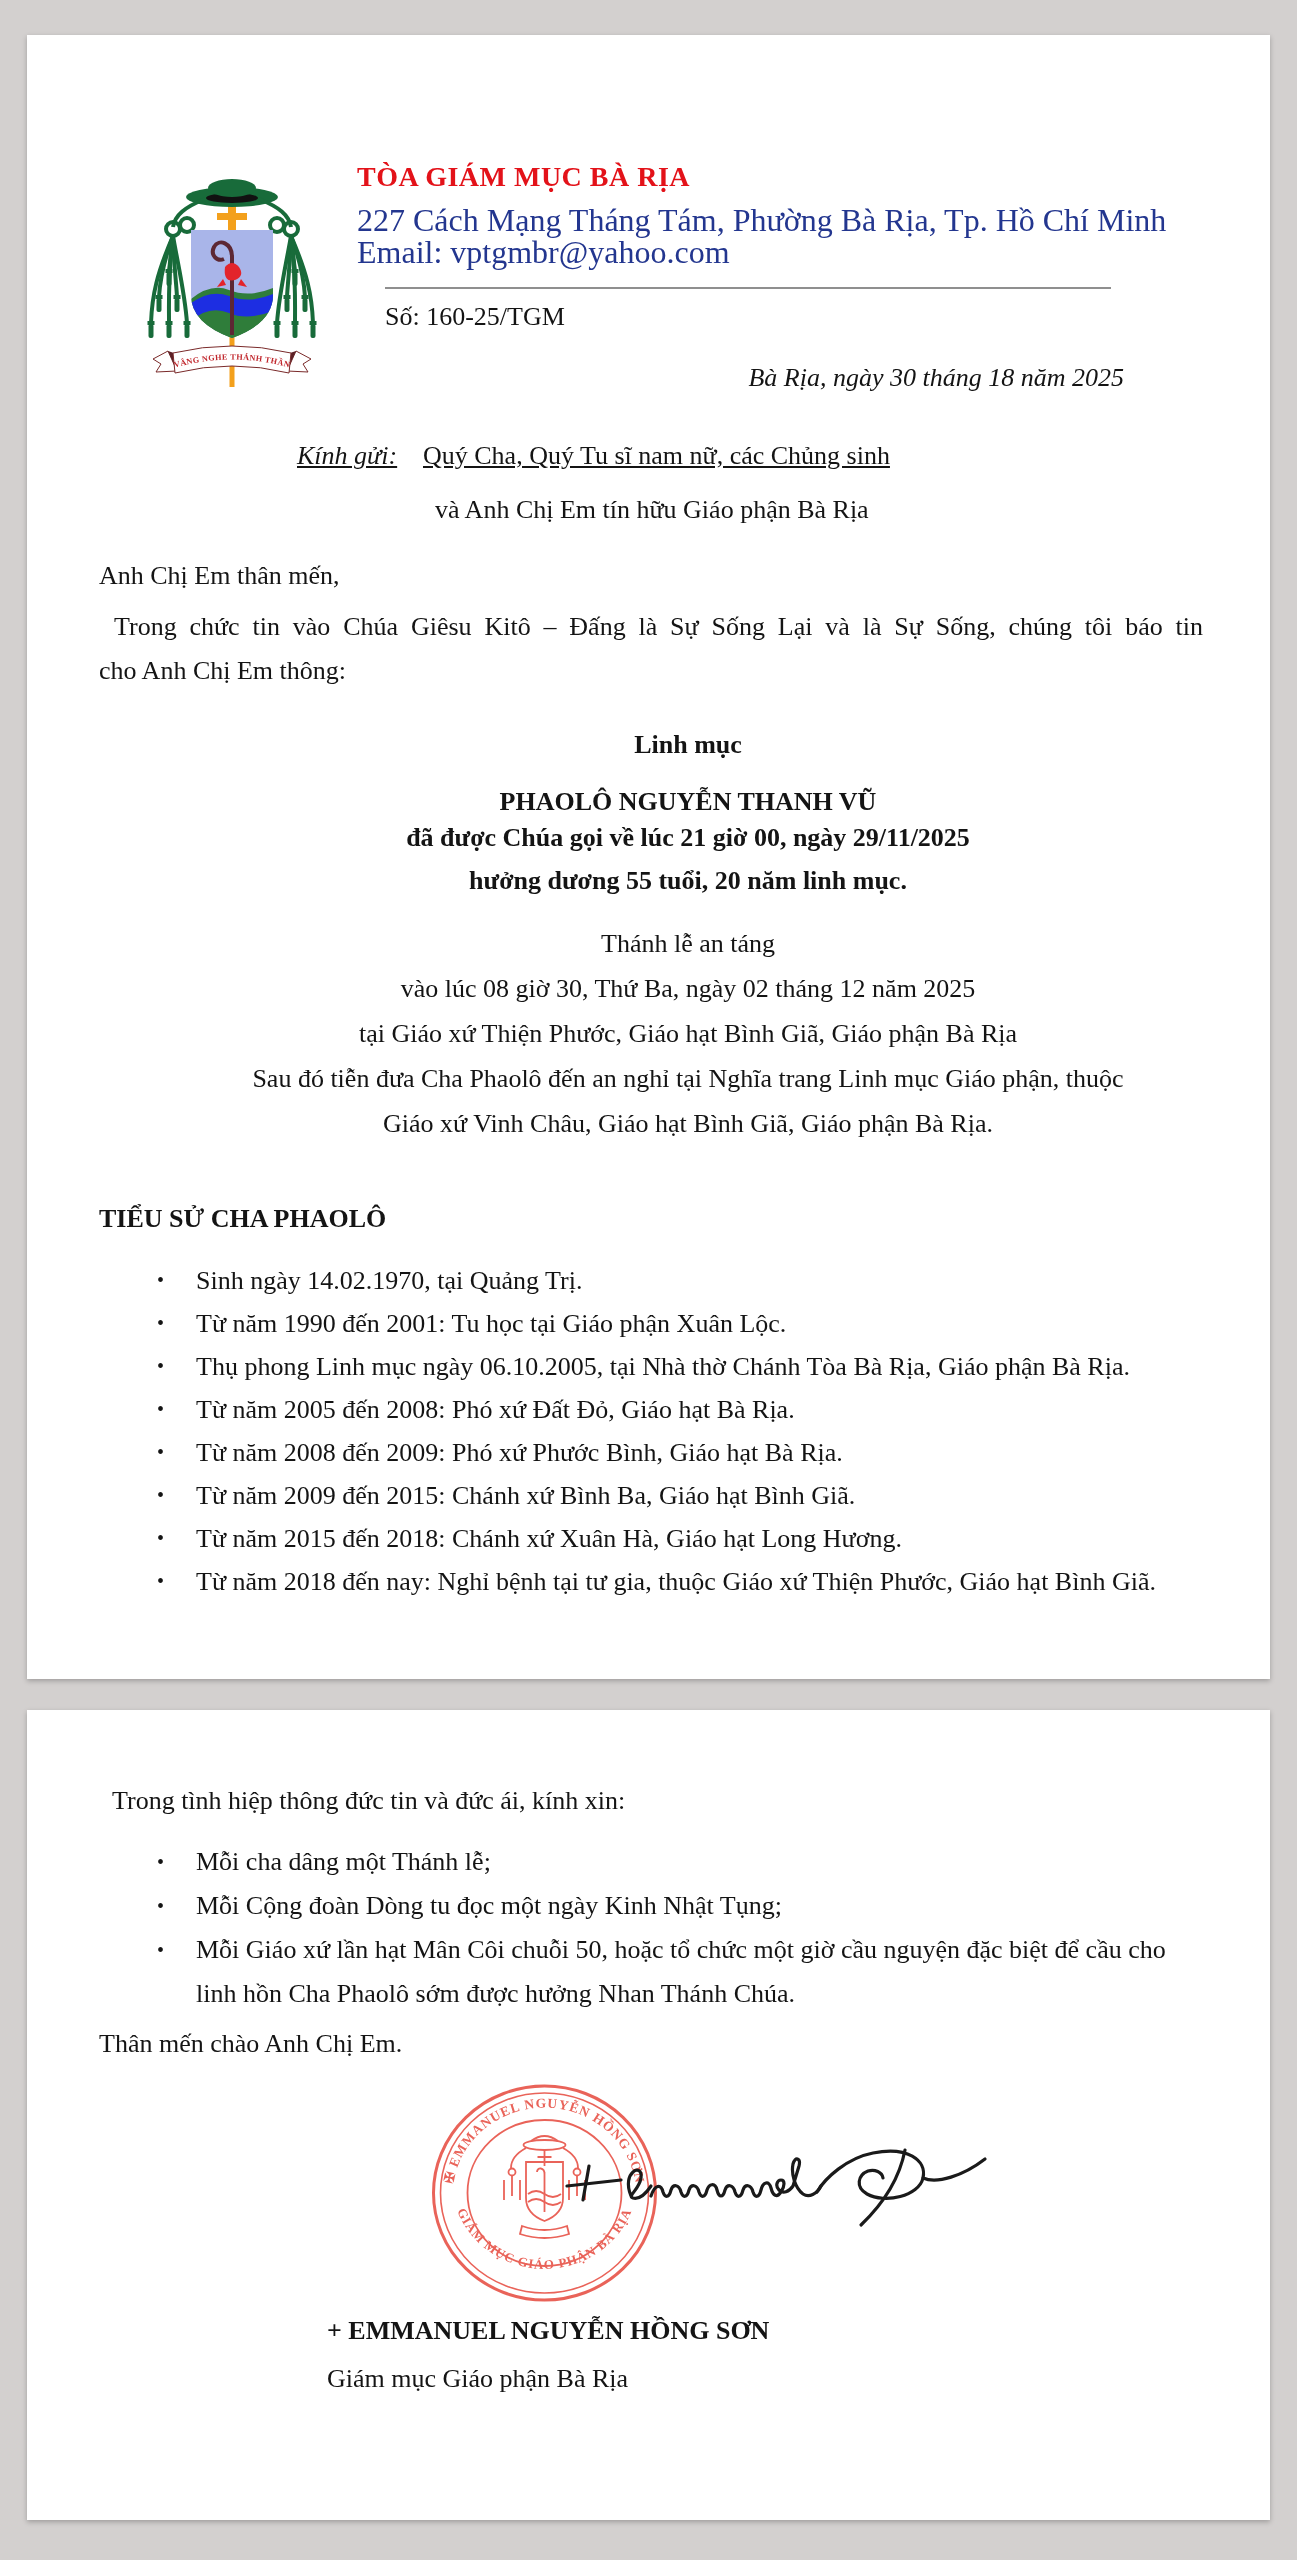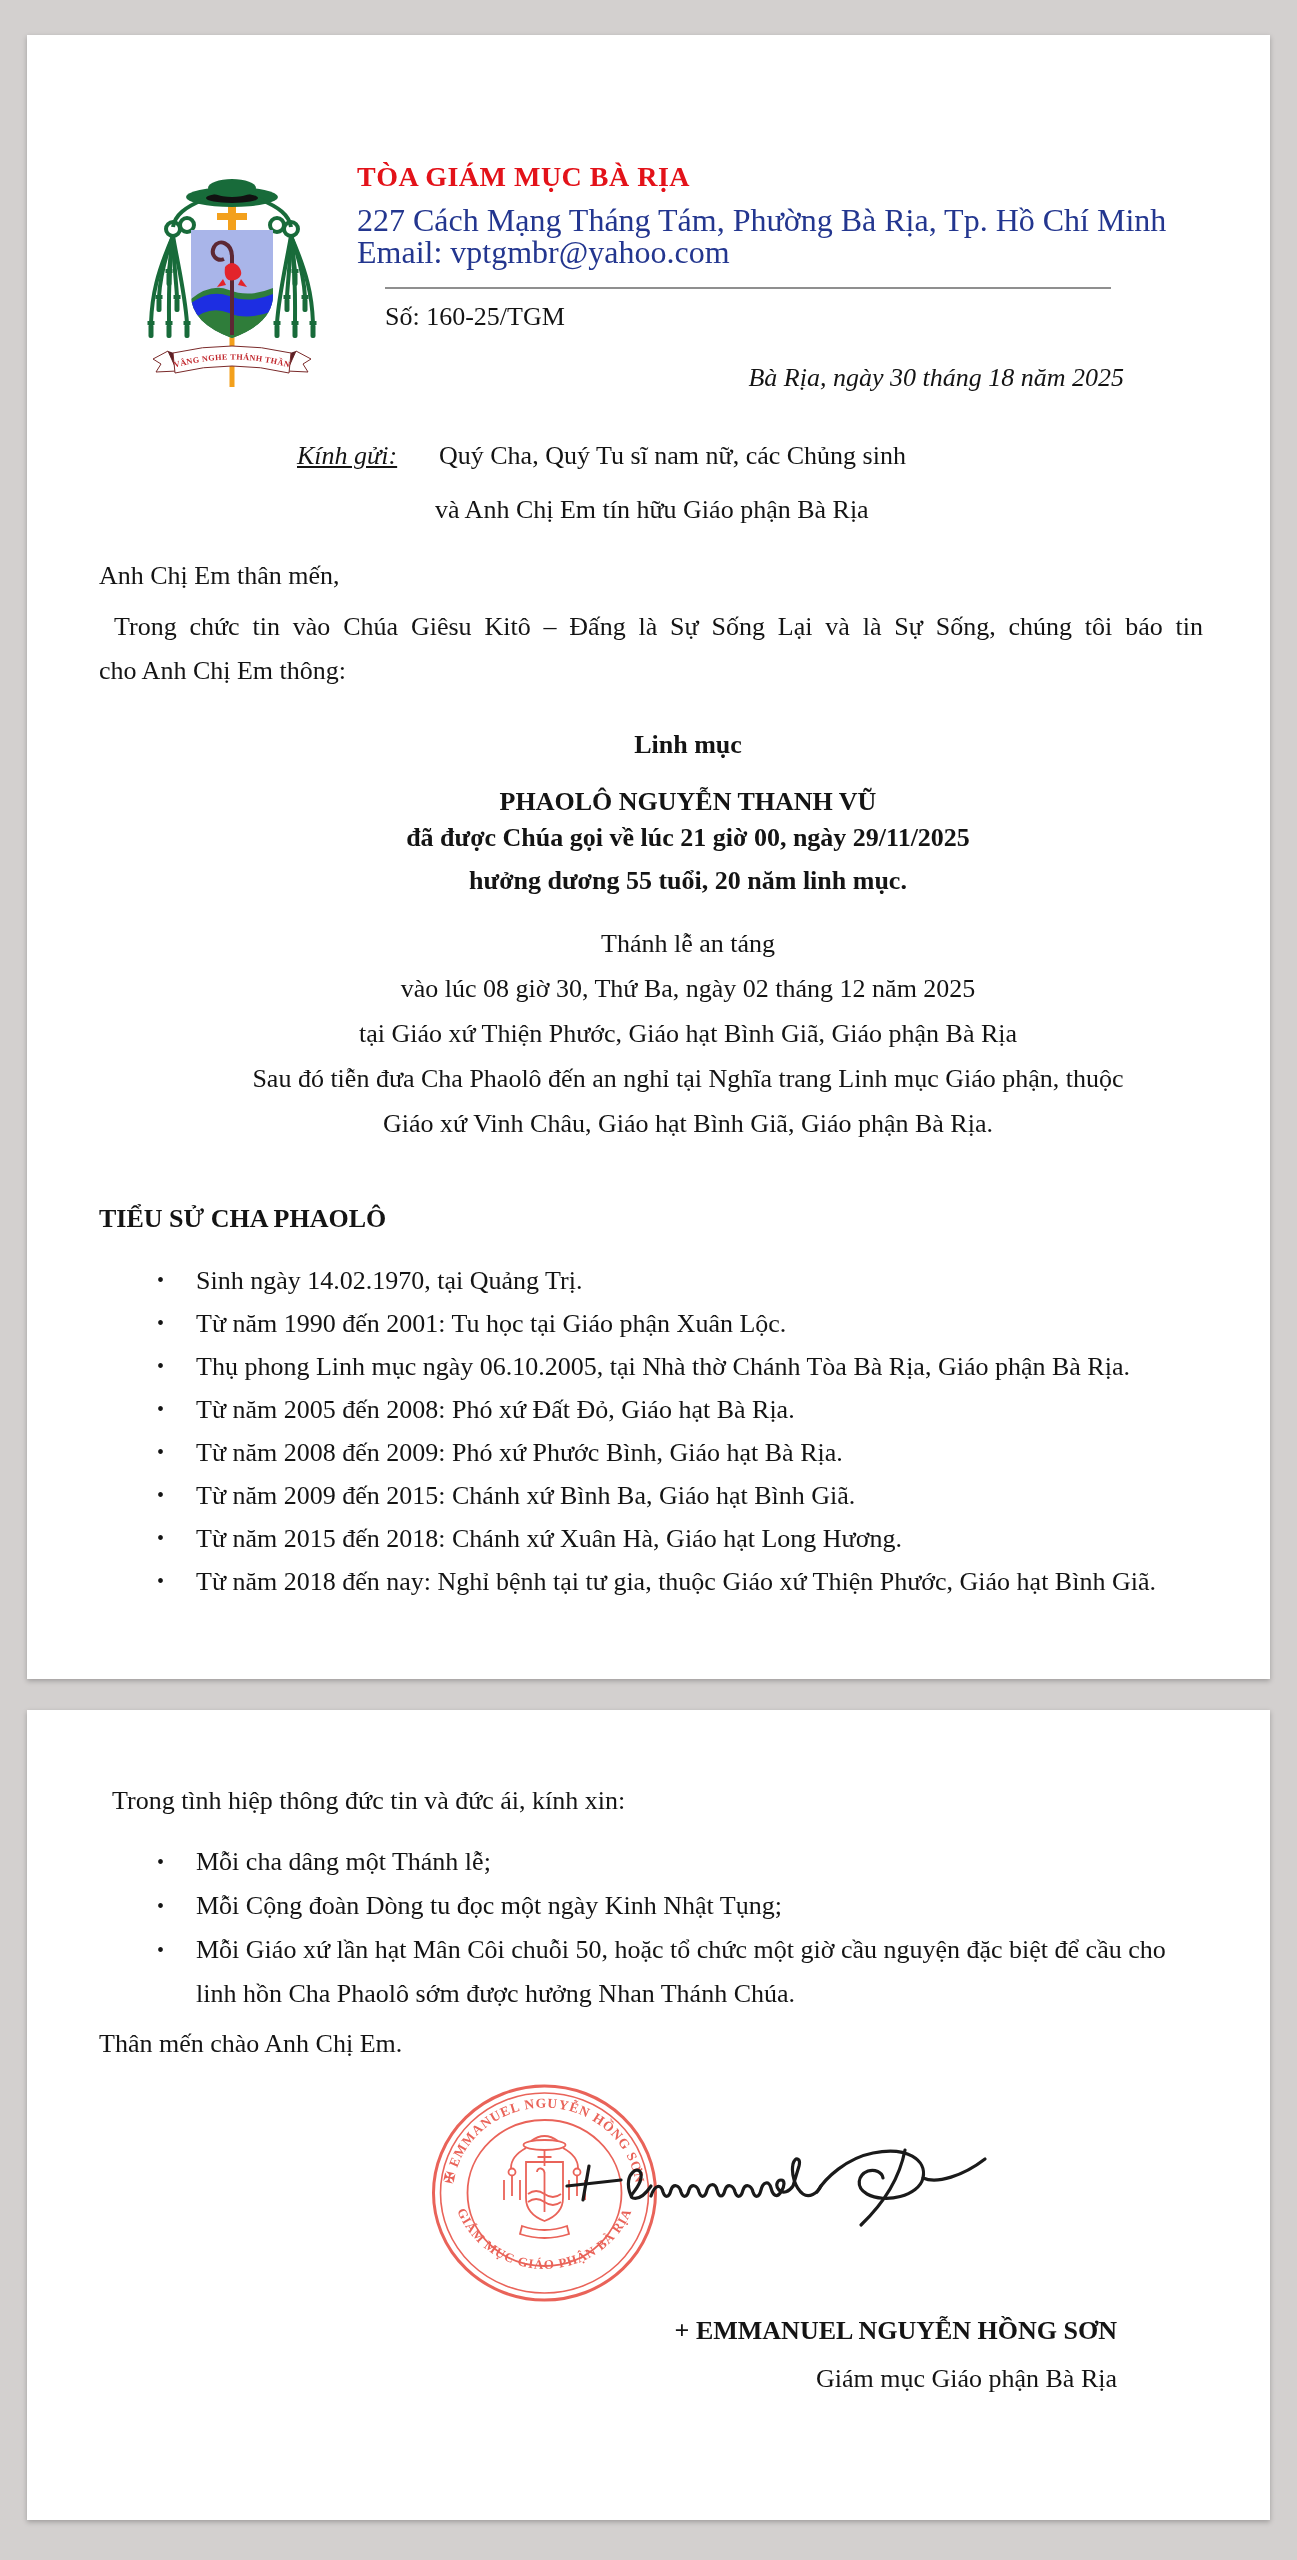--- a/index.html
+++ b/index.html
@@ -27,21 +27,21 @@
   .cwrap{position:absolute;left:80px;width:1162px;text-align:center;white-space:nowrap;font-size:26px;}
   .para{position:absolute;left:72px;width:1104px;font-size:26px;white-space:normal;}
   .jl{text-align:justify;text-align-last:justify;}
   ul.blist{position:absolute;left:72px;margin:0;padding:0;list-style:none;font-size:26px;}
   ul.blist li{position:relative;padding-left:97px;line-height:43px;white-space:nowrap;}
   #page2 ul.blist{width:1100px;}
   #page2 ul.blist li{line-height:44px;white-space:normal;}
   .blt{position:absolute;left:58px;top:0;font-size:20px;}
   .seal{position:absolute;left:400px;top:372px;width:235px;height:222px;opacity:.92;}
   .sig{position:absolute;left:528px;top:430px;width:440px;height:100px;}
-  .signblock{position:absolute;left:300px;width:790px;text-align:right;white-space:nowrap;font-size:26px;}
+  .signblock{position:absolute;left:300px;width:790px;text-align:left;white-space:nowrap;font-size:26px;}
   svg text{font-family:"Liberation Serif","DejaVu Serif",serif;}
 </style>
 </head>
 <body>
 
 <div class="pg" id="page1">
 
   <svg class="ab" style="left:116px;top:140px;" width="178" height="215" viewBox="0 0 178 215">
 
     <rect x="86.5" y="44" width="5" height="168" fill="#f3a01c"></rect>
@@ -144,21 +144,21 @@
 
   <div class="ab red-title" style="left:330px;top:125px;">TÒA GIÁM MỤC BÀ RỊA</div>
   <div class="ab blue" style="left:330px;top:166px;">227 Cách Mạng Tháng Tám, Phường Bà Rịa, Tp. Hồ Chí Minh</div>
   <div class="ab blue" style="left:330px;top:198px;">Email: vptgmbr@yahoo.com</div>
   <div class="divider"></div>
   <div class="ab" style="left:358px;top:266px;">Số: 160-25/TGM</div>
 
   <div class="ab italic" style="right:146px;top:327px;">Bà Rịa, ngày 30 tháng 18 năm 2025</div>
 
   <div class="ab italic und" style="left:270px;top:405px;">Kính gửi:</div>
-  <div class="ab" style="left:412px;top:405px;">Quý Cha, Quý Tu sĩ nam nữ, các Chủng sinh</div>
+  <div class="ab" style="left:396px;top:405px;text-decoration:underline;">Quý Cha, Quý Tu sĩ nam nữ, các Chủng sinh</div>
   <div class="ab" style="left:408px;top:459px;">và Anh Chị Em tín hữu Giáo phận Bà Rịa</div>
 
   <div class="ab" style="left:72px;top:525px;">Anh Chị Em thân mến,</div>
   <div class="para jl" style="top:577px;text-indent:15px;">Trong chức tin vào Chúa Giêsu Kitô – Đấng là Sự Sống Lại và là Sự Sống, chúng tôi báo tin</div>
   <div class="para" style="top:621px;">cho Anh Chị Em thông:</div>
 
   <div class="cwrap bold" style="top:752px;">PHAOLÔ NGUYỄN THANH VŨ</div>
   <div class="cwrap bold" style="top:695px;">Linh mục</div>
   <div class="cwrap bold" style="top:788px;">đã được Chúa gọi về lúc 21 giờ 00, ngày 29/11/2025</div>
   <div class="cwrap bold" style="top:831px;">hưởng dương 55 tuổi, 20 năm linh mục.</div>

